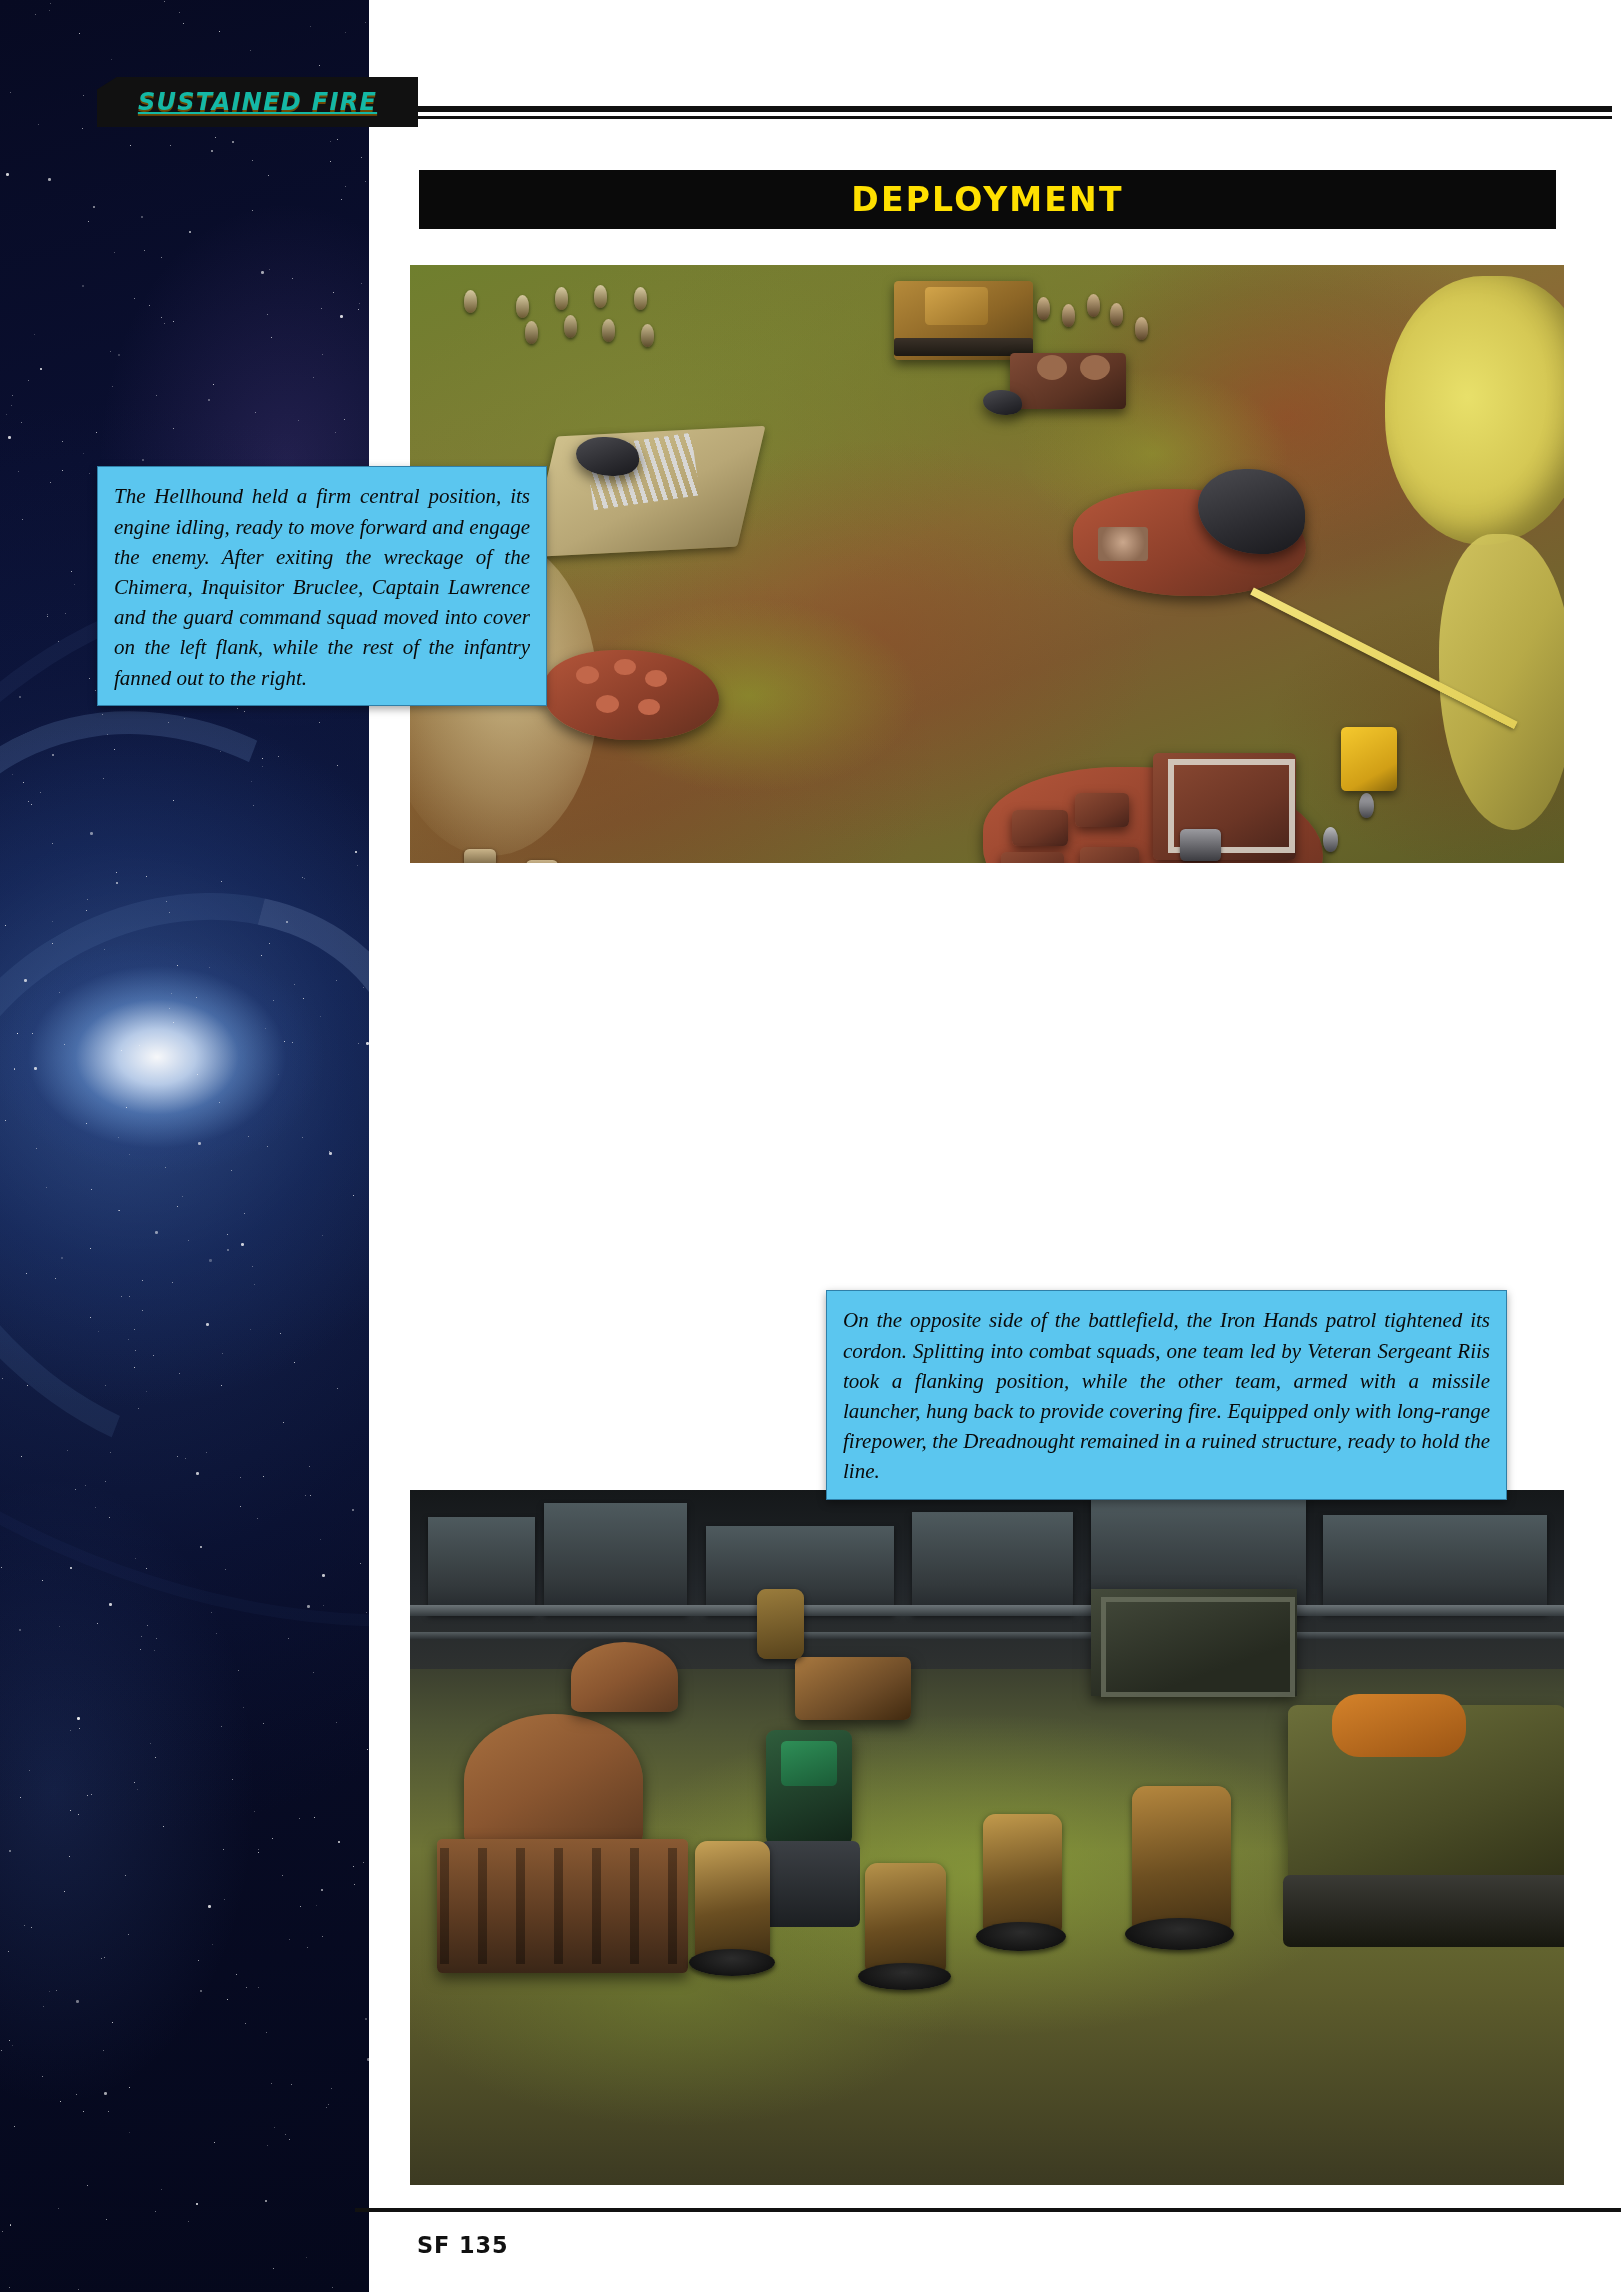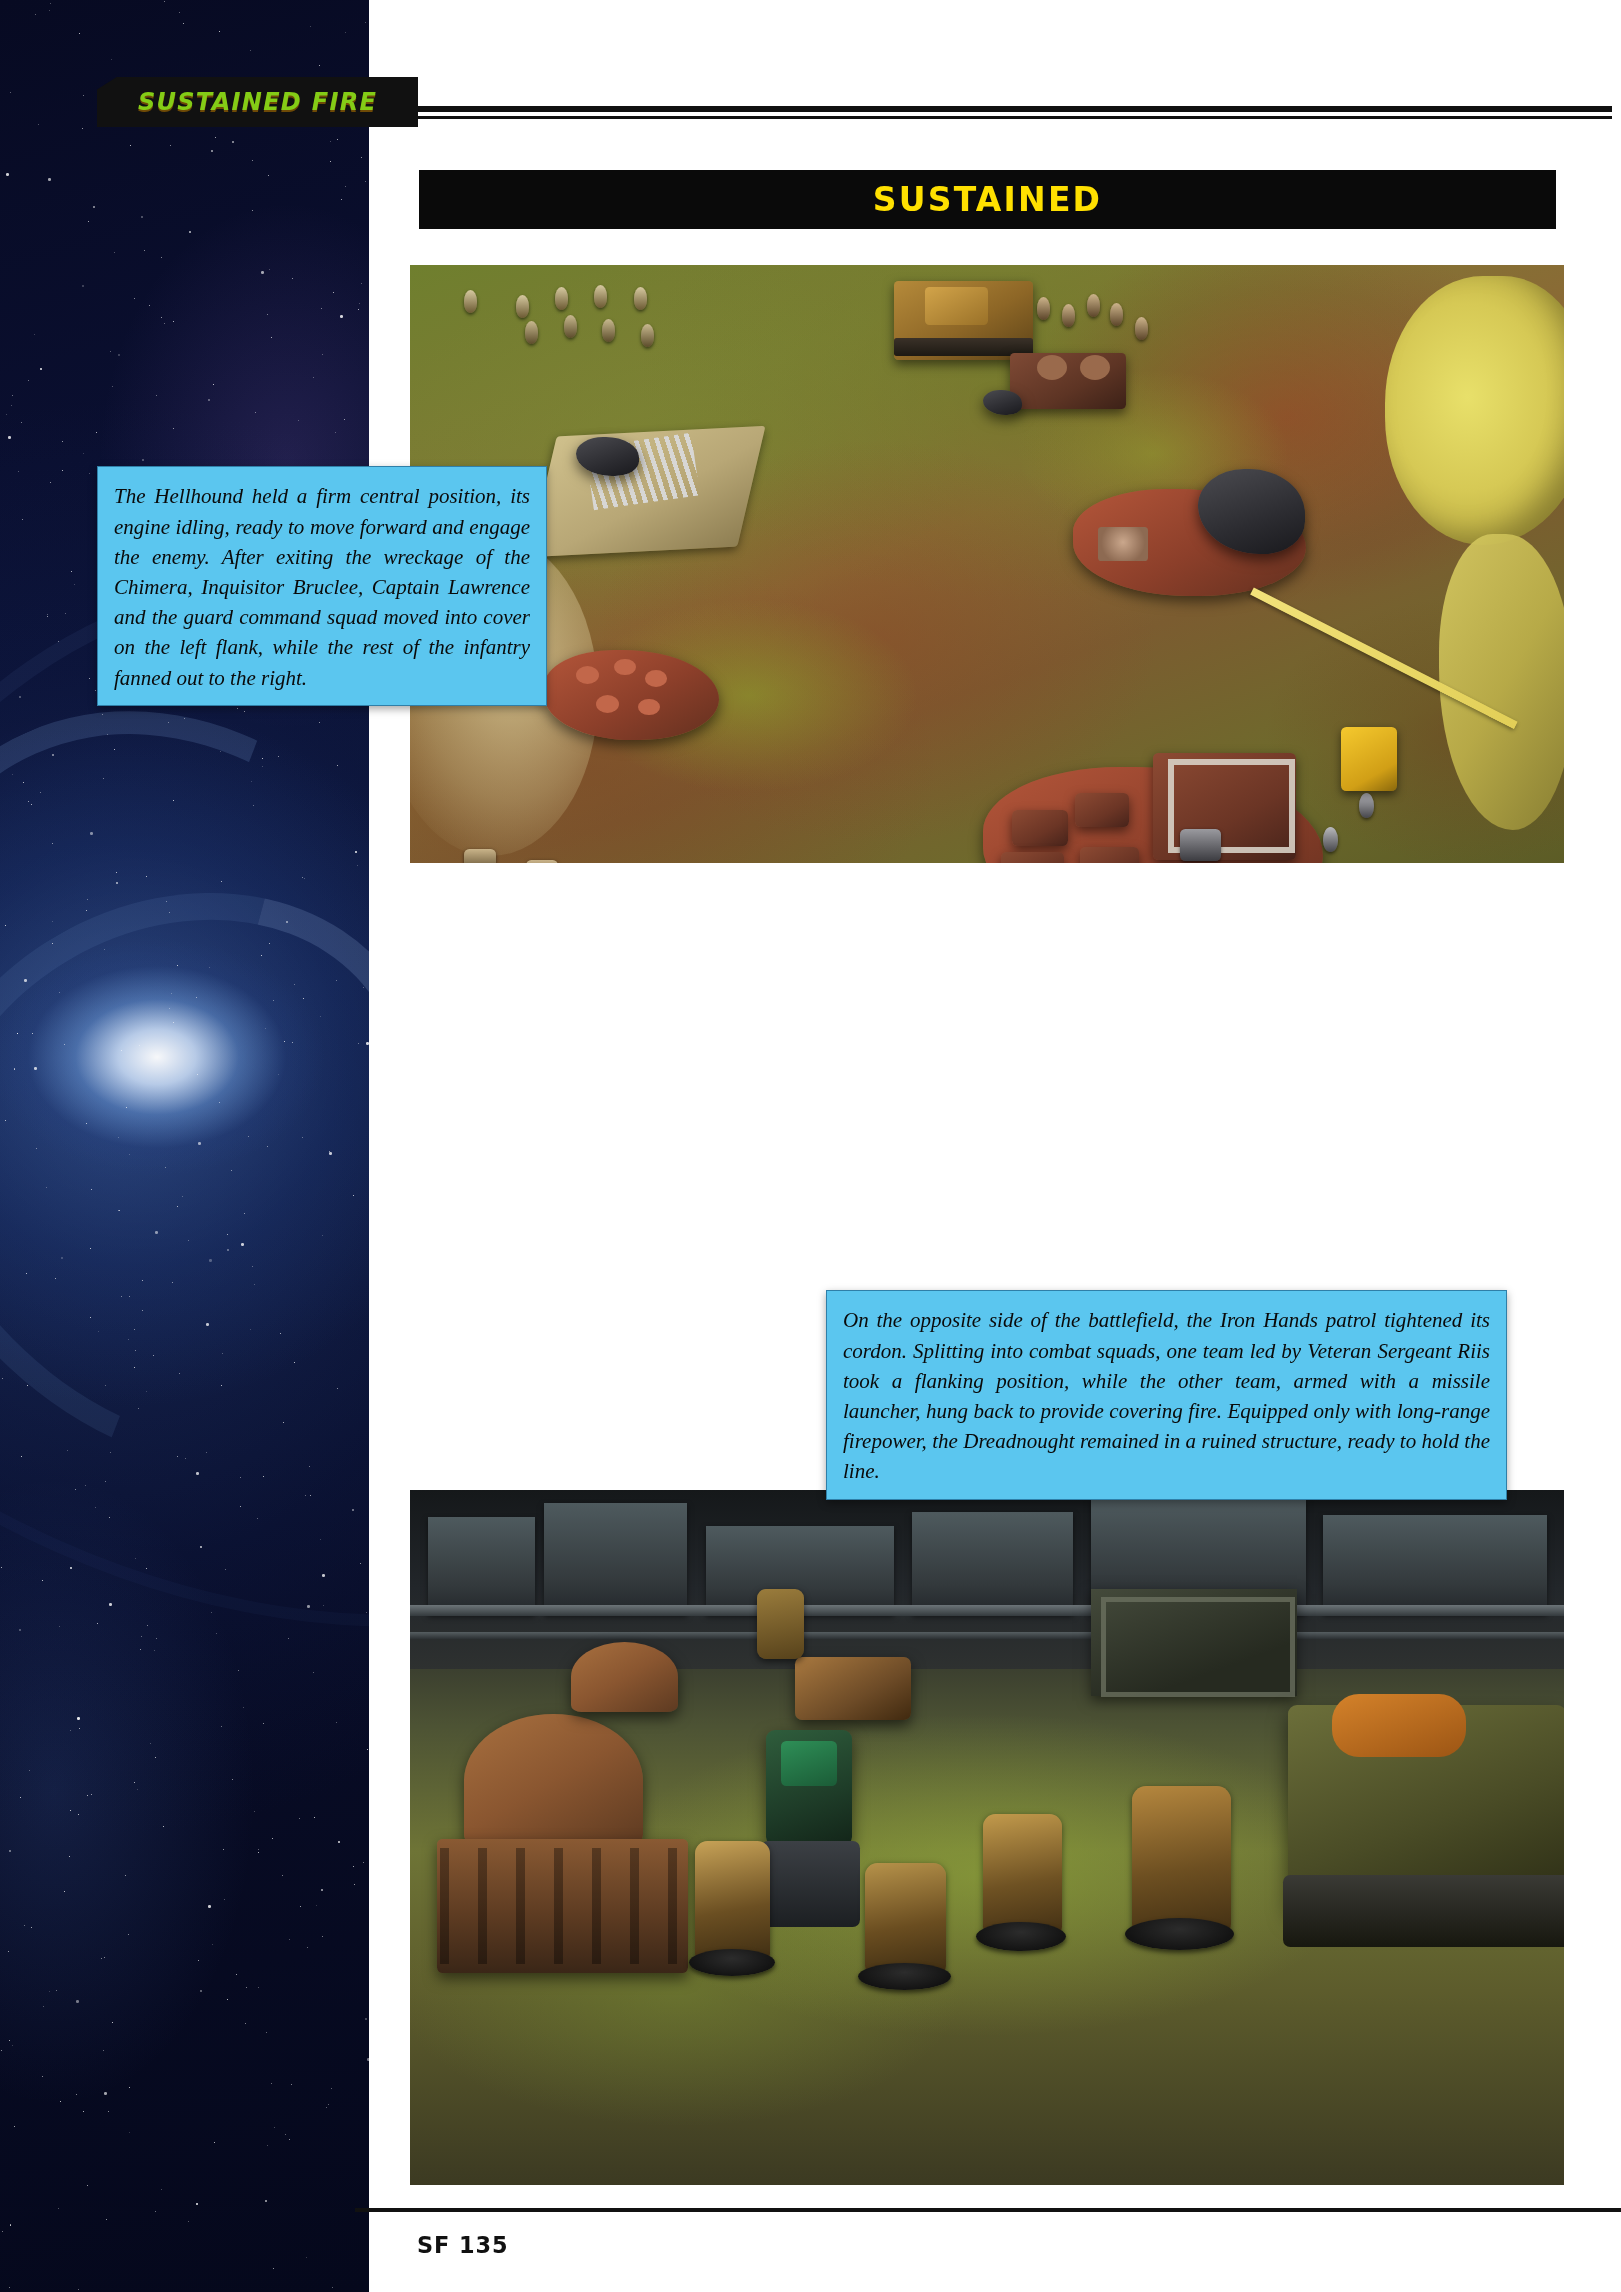--- a/index.html
+++ b/index.html
@@ -85,23 +85,24 @@
     position: absolute;
     left: 0; top: 0;
     width: 100%; height: 100%;
   }
   #banner-text {
     font-family: "DejaVu Sans", sans-serif;
     font-weight: bold;
     font-style: italic;
     font-size: 24px;
     letter-spacing: 1.3px;
-    color: #84cc16;
+    color: #14b8a6;
     text-shadow: 0 1.8px 0 #6e4a06;
     white-space: nowrap;
+    text-decoration: underline;
   }
 
   
   #title-bar {
     position: absolute;
     left: 419px; top: 170px;
     width: 1137px; height: 59px;
     background: #0a0a0a;
     display: flex;
     align-items: center;
@@ -717,21 +718,21 @@
 
 <div id="page-body"></div>
 
 <div id="header-rule"></div>
 <div id="header-rule-2"></div>
 <div id="banner-tag">
   <span id="banner-text">SUSTAINED FIRE</span>
 </div>
 
 <div id="title-bar">
-  <span id="title-text">SUSTAINED</span>
+  <span id="title-text">DEPLOYMENT</span>
 </div>
 
 <figure id="photo-top" style="margin:0;">
   <div class="ground"></div>
   <div class="mossA"></div>
   <div class="mossB"></div>
   <div class="yellow-rock"></div>
   <div class="yellow-rock2"></div>
   <div class="sandy-left"></div>
 

